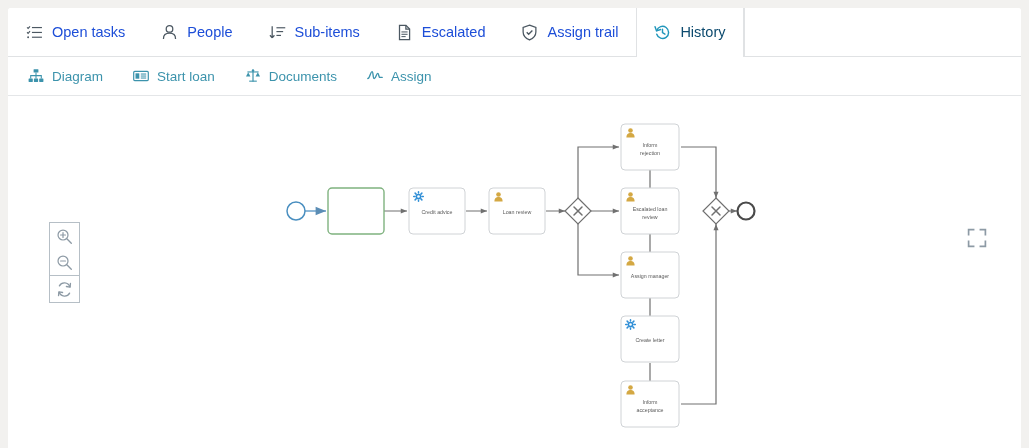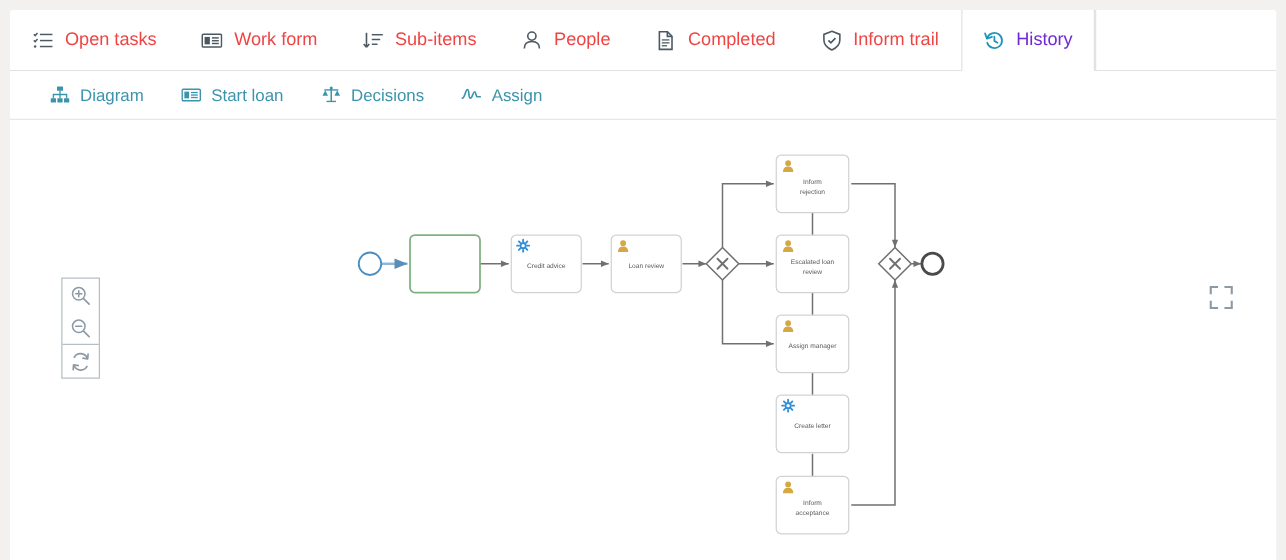--- a/index.html
+++ b/index.html
@@ -32,36 +32,36 @@
     align-items: stretch;
     background: #ffffff;
     border-bottom: 1px solid #e0e2e4;
   }
   .tab {
     display: flex;
     align-items: center;
     gap: 9px;
     padding: 0 17px;
     font-size: 14.5px;
-    color: #ef4444;
+    color: #1d4ed8;
     cursor: pointer;
     border-right: 1px solid transparent;
     border-left: 1px solid transparent;
     white-space: nowrap;
   }
   .tab .ticon {
     display: inline-flex;
     width: 17px;
     height: 17px;
     align-items: center;
     justify-content: center;
     flex: 0 0 auto;
   }
   .tab.active {
-    color: #6d28d9;
+    color: #0c4a6e;
     background: #ffffff;
     border-left: 1px solid #e0e2e4;
     border-right: 1px solid #e0e2e4;
     position: relative;
     z-index: 3;
   }
   .tab.active::after {
     content: "";
     position: absolute;
     left: 0; right: 0; bottom: -1px;
@@ -71,21 +71,21 @@
   .tabfill {
     flex: 1 1 auto;
     border-left: 1px solid #e0e2e4;
   }
 
   
   .subbar {
     position: relative;
     height: 38px;
     display: flex;
-    padding-left: 32px;
+    padding-left: 20px;
     background: #ffffff;
     border-bottom: 1px solid #e4e6e8;
   }
   .subitem {
     display: flex;
     align-items: center;
     gap: 8px;
     margin-right: 30px;
     font-size: 13.5px;
     color: #3c93ac;
@@ -162,76 +162,64 @@
           <path d="M1 7.8 L2 8.8 L3.8 6.8" stroke="#4c5862" stroke-width="1.1" fill="none"></path>
           <circle cx="2" cy="12.4" r="0.9" fill="#4c5862"></circle>
           <rect x="5.6" y="2.8" width="9.4" height="1.1" fill="#4c5862"></rect>
           <rect x="5.6" y="7.4" width="9.4" height="1.1" fill="#4c5862"></rect>
           <rect x="5.6" y="11.9" width="9.4" height="1.1" fill="#4c5862"></rect>
         </svg>
       </span>
       <span>Open tasks</span>
     </div>
 
+
     <div class="tab">
       <span class="ticon">
         <svg width="17" height="17" viewBox="0 0 16 16">
-          <rect x="0.7" y="3.2" width="14.6" height="9.6" rx="1" fill="none" stroke="#4c5862" stroke-width="1.2"></rect>
-          <rect x="2.5" y="5.2" width="4" height="5.6" fill="#4c5862"></rect>
-          <rect x="8" y="5.4" width="5.2" height="1.1" fill="#4c5862"></rect>
-          <rect x="8" y="7.5" width="5.2" height="1.1" fill="#4c5862"></rect>
-          <rect x="8" y="9.6" width="5.2" height="1.1" fill="#4c5862"></rect>
-        </svg>
-      </span>
-      <span>Work form</span>
+          <circle cx="8" cy="4.6" r="3.1" fill="none" stroke="#4c5862" stroke-width="1.2"></circle>
+          <path d="M2.3 14 C2.3 10.1 5 8.6 8 8.6 C11 8.6 13.7 10.1 13.7 14" fill="none" stroke="#4c5862" stroke-width="1.2"></path>
+        </svg>
+      </span>
+      <span>People</span>
     </div>
 
     <div class="tab">
       <span class="ticon">
         <svg width="17" height="17" viewBox="0 0 16 16">
           <path d="M3 2 L3 13 M3 13 L0.9 10.6 M3 13 L5.1 10.6" stroke="#4c5862" stroke-width="1.2" fill="none"></path>
           <rect x="7" y="3" width="8.3" height="1.1" fill="#4c5862"></rect>
           <rect x="7" y="6.6" width="6.3" height="1.1" fill="#4c5862"></rect>
           <rect x="7" y="10.2" width="4.3" height="1.1" fill="#4c5862"></rect>
         </svg>
       </span>
       <span>Sub-items</span>
-    </div>
-
-    <div class="tab">
-      <span class="ticon">
-        <svg width="17" height="17" viewBox="0 0 16 16">
-          <circle cx="8" cy="4.6" r="3.1" fill="none" stroke="#4c5862" stroke-width="1.2"></circle>
-          <path d="M2.3 14 C2.3 10.1 5 8.6 8 8.6 C11 8.6 13.7 10.1 13.7 14" fill="none" stroke="#4c5862" stroke-width="1.2"></path>
-        </svg>
-      </span>
-      <span>People</span>
     </div>
 
     <div class="tab">
       <span class="ticon">
         <svg width="17" height="17" viewBox="0 0 16 16">
           <path d="M3.3 1.3 H9.4 L12.8 4.7 V14.6 H3.3 Z" fill="none" stroke="#4c5862" stroke-width="1.2"></path>
           <path d="M9.3 1.5 V4.8 H12.6" fill="none" stroke="#4c5862" stroke-width="1.2"></path>
           <rect x="5.1" y="7" width="5.8" height="0.95" fill="#4c5862"></rect>
           <rect x="5.1" y="9.2" width="5.8" height="0.95" fill="#4c5862"></rect>
           <rect x="5.1" y="11.4" width="4" height="0.95" fill="#4c5862"></rect>
         </svg>
       </span>
-      <span>Completed</span>
+      <span>Escalated</span>
     </div>
 
     <div class="tab">
       <span class="ticon">
         <svg width="17" height="17" viewBox="0 0 16 16">
           <path d="M8 1 L14 3.3 V7.6 C14 11 11.4 13.6 8 15 C4.6 13.6 2 11 2 7.6 V3.3 Z" fill="none" stroke="#4c5862" stroke-width="1.2"></path>
           <path d="M5.4 7.8 L7.2 9.6 L10.7 6.1" fill="none" stroke="#4c5862" stroke-width="1.3"></path>
         </svg>
       </span>
-      <span>Inform trail</span>
+      <span>Assign trail</span>
     </div>
 
     <div class="tab active">
       <span class="ticon">
         <svg width="17" height="17" viewBox="0 0 16 16">
           <path d="M2.6 6.2 A5.7 5.7 0 1 1 2.6 9.6" fill="none" stroke="#2196bb" stroke-width="1.35" stroke-linecap="round"></path>
           <path d="M1 2.6 L2.4 6.5 L6.2 5.2" fill="none" stroke="#2196bb" stroke-width="1.35" stroke-linecap="round" stroke-linejoin="round"></path>
           <path d="M8 5 V8.2 L10.3 9.6" fill="none" stroke="#2196bb" stroke-width="1.35" stroke-linecap="round"></path>
         </svg>
       </span>
@@ -274,21 +262,21 @@
       <span class="sicon">
         <svg width="16" height="16" viewBox="0 0 16 16">
           <rect x="7.4" y="2.6" width="1.2" height="11" fill="#3c93ac"></rect>
           <rect x="2.4" y="3.4" width="11.2" height="1.1" fill="#3c93ac"></rect>
           <rect x="4.2" y="12.6" width="7.6" height="1.1" fill="#3c93ac"></rect>
           <path d="M3.2 4.2 L1 8.6 H5.4 Z" fill="#3c93ac"></path>
           <path d="M12.8 4.2 L10.6 8.6 H15 Z" fill="#3c93ac"></path>
           <circle cx="8" cy="2.4" r="1.25" fill="#3c93ac"></circle>
         </svg>
       </span>
-      <span>Decisions</span>
+      <span>Documents</span>
     </div>
 
     <div class="subitem">
       <span class="sicon">
         <svg width="16" height="16" viewBox="0 0 16 16">
           <path d="M0.8 10.5 C3 10.5 3.3 3.6 5 3.6 C6.6 3.6 5.5 10.5 7.3 10.5 C9 10.5 9.3 5.4 10.7 5.4 C12 5.4 11.4 9.4 13 9.4 L15.2 9.4" fill="none" stroke="#3c93ac" stroke-width="1.35" stroke-linecap="round"></path>
         </svg>
       </span>
       <span>Assign</span>
     </div>

